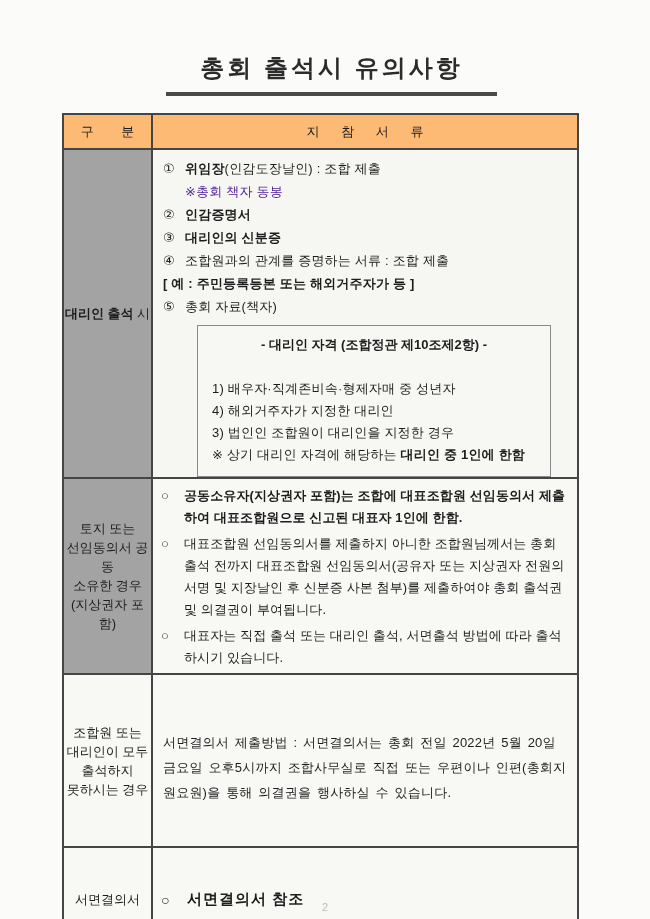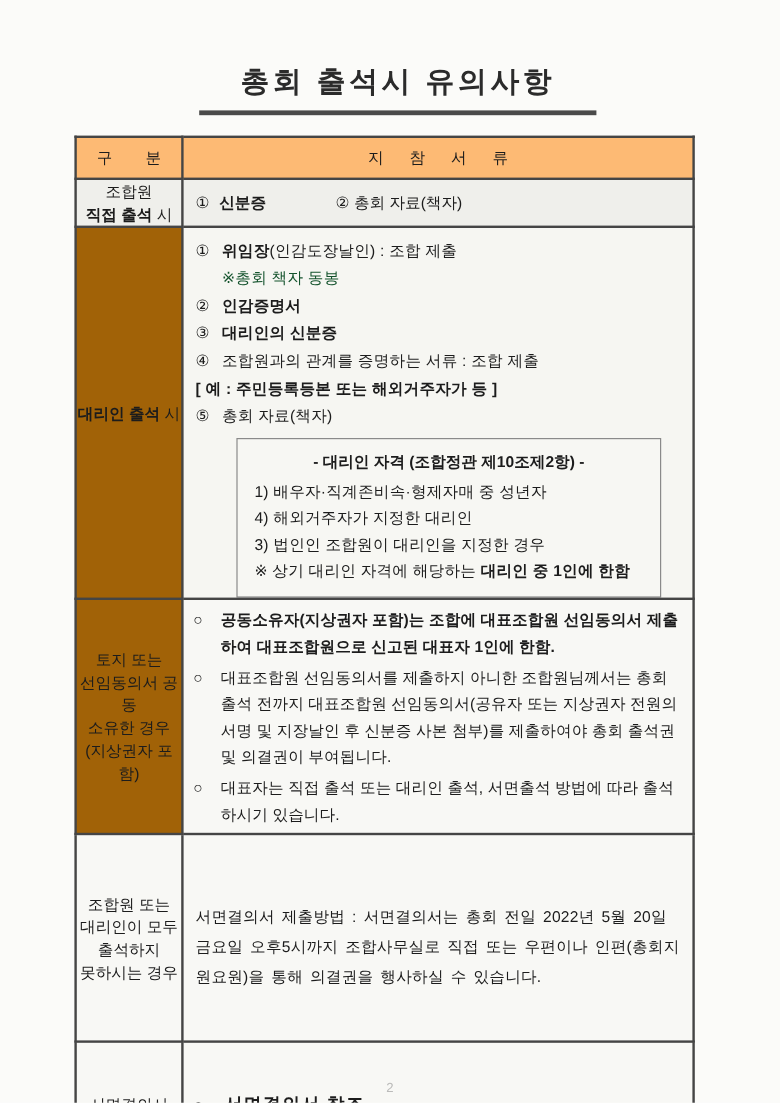--- a/index.html
+++ b/index.html
@@ -43,41 +43,41 @@
   .hdr .hd2 { letter-spacing:9px; text-indent:9px; }
   .lbl { text-align:center; line-height:19px; font-size:12.5px; }
   .lbl b { font-size:13px; }
   .r1 td { height:36px; }
   .r1 .content { padding-left:10px; }
   .r2 td { height:278px; }
   .r3 td { height:148px; }
   .r4 td { height:173px; }
   .r5 td { height:89px; }
   .bg-a { background:#efefeb; }
-  .bg-b { background:#a16207; }
+  .bg-b { background:#a3a3a3; }
   .bg-c { background:#f6f6f2; }
   .bg-d { background:#f8f8f5; }
   td.content { vertical-align:top; }
   
   .inline-items { display:flex; align-items:center; }
   .inline-items .gap { width:58px; }
   
   .proxy-cell { padding:7px 8px 0 10px; }
   .pline { display:flex; line-height:23px; letter-spacing:0.2px; }
   .pline .num { width:22px; flex:none; }
-  .pline.note-line { padding-left:22px; color:#14532d; }
+  .pline.note-line { padding-left:22px; color:#4c1d95; }
   .bracket-line { line-height:23px; font-weight:bold; letter-spacing:0.2px; }
   
   .qbox {
     margin:7px 18px 0 34px;
     border:1.5px solid #8a8a8a;
     padding:9px 14px 10px 14px;
     background:#f7f7f3;
   }
-  .qtitle { text-align:center; font-weight:bold; font-size:13px; line-height:20px; margin-bottom:4px; }
+  .qtitle { text-align:center; font-weight:bold; font-size:13px; line-height:20px; margin-bottom:23px; }
   .qitem { line-height:22px; letter-spacing:0.2px; }
   .qnote { line-height:22px; letter-spacing:0.2px; }
   
   .bullets { padding:6px 8px 0 8px; }
   .bullet { display:flex; line-height:22px; margin-bottom:4px; letter-spacing:0.1px; }
   .bullet .bmark { width:23px; flex:none; font-size:13px; }
   .bullet.bold-text .btext { font-weight:bold; }
   
   .para { padding:14px 10px 0 10px; line-height:25px; letter-spacing:0.2px; word-spacing:2px; }
   
@@ -106,35 +106,20 @@
         <col class="c1">
         <col class="c2">
       </colgroup>
 
     <tbody>
         <tr class="hdr">
       <td class="hd1">구 분</td>
       <td class="hd2">지 참 서 류</td>
     </tr>
 
-    <tr class="r1">
-      <td class="lbl bg-a">
-        <div>조합원</div>
-        <div><b>직접 출석</b><span> 시</span></div>
-      </td>
-      <td class="content bg-a">
-        <div class="inline-items">
-          <span>①</span>
-          <span style="width:8px"></span>
-          <b>신분증</b>
-          <span class="gap"></span>
-          <span>② 총회 자료(책자)</span>
-        </div>
-      </td>
-    </tr>
 
     <tr class="r2">
       <td class="lbl bg-b">
         <b>대리인 출석</b><span> 시</span>
       </td>
       <td class="content proxy-cell bg-c">
         <div class="pline">
           <span class="num">①</span>
           <span><b>위임장</b><span>(인감도장날인) : 조합 제출</span></span>
         </div>

